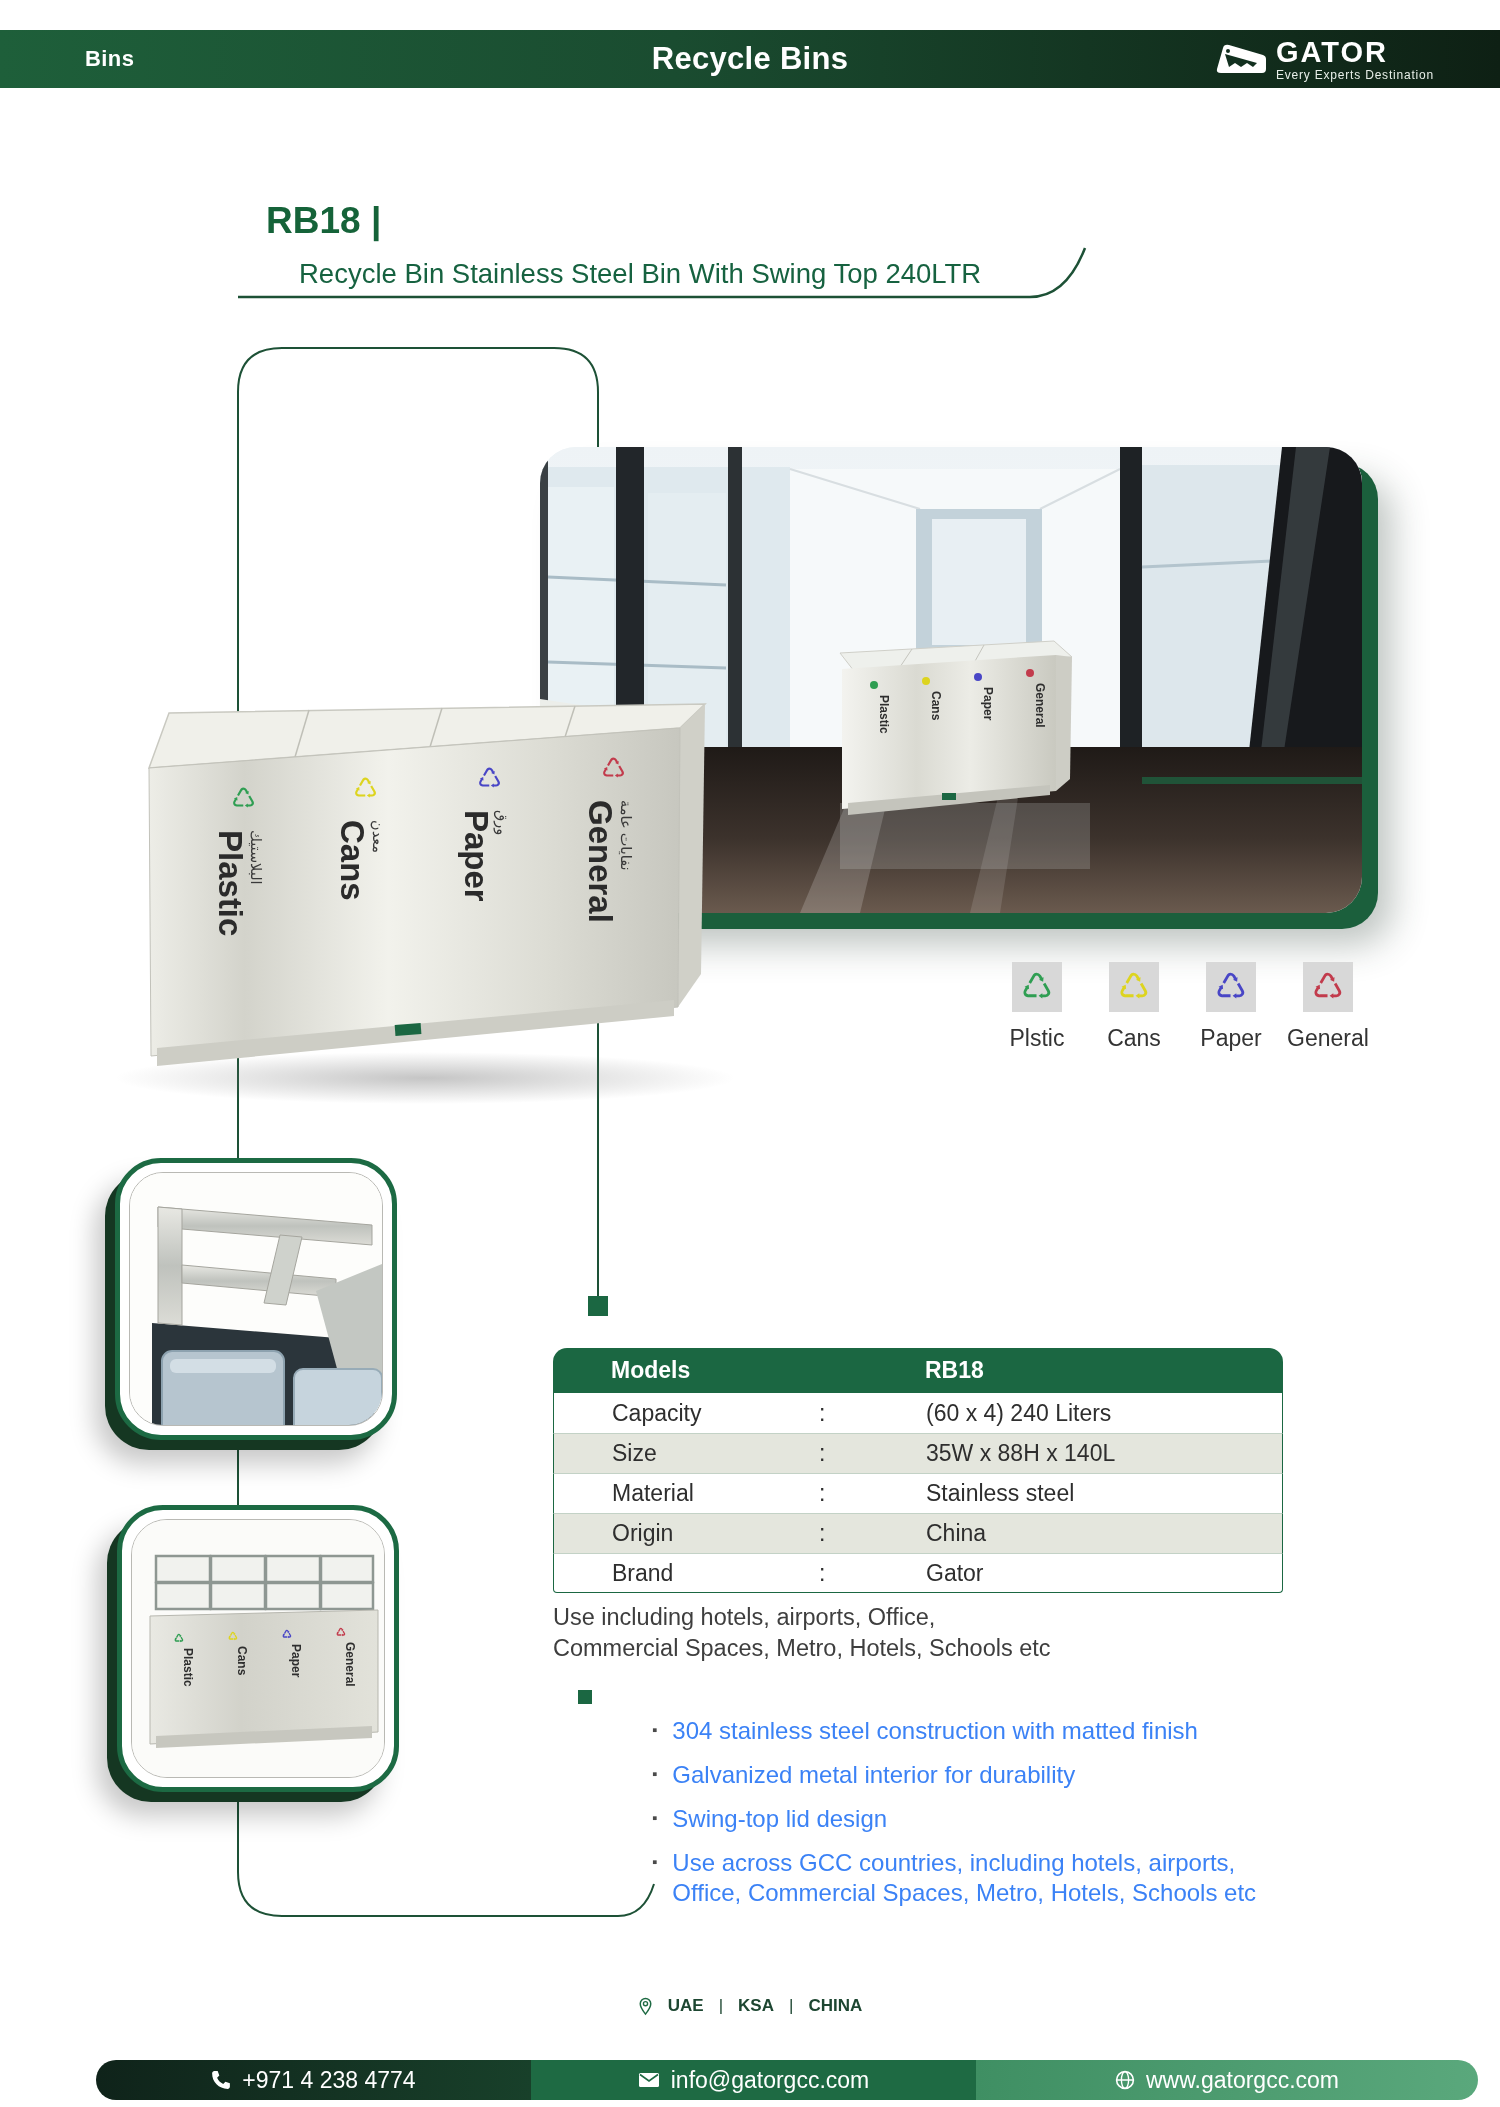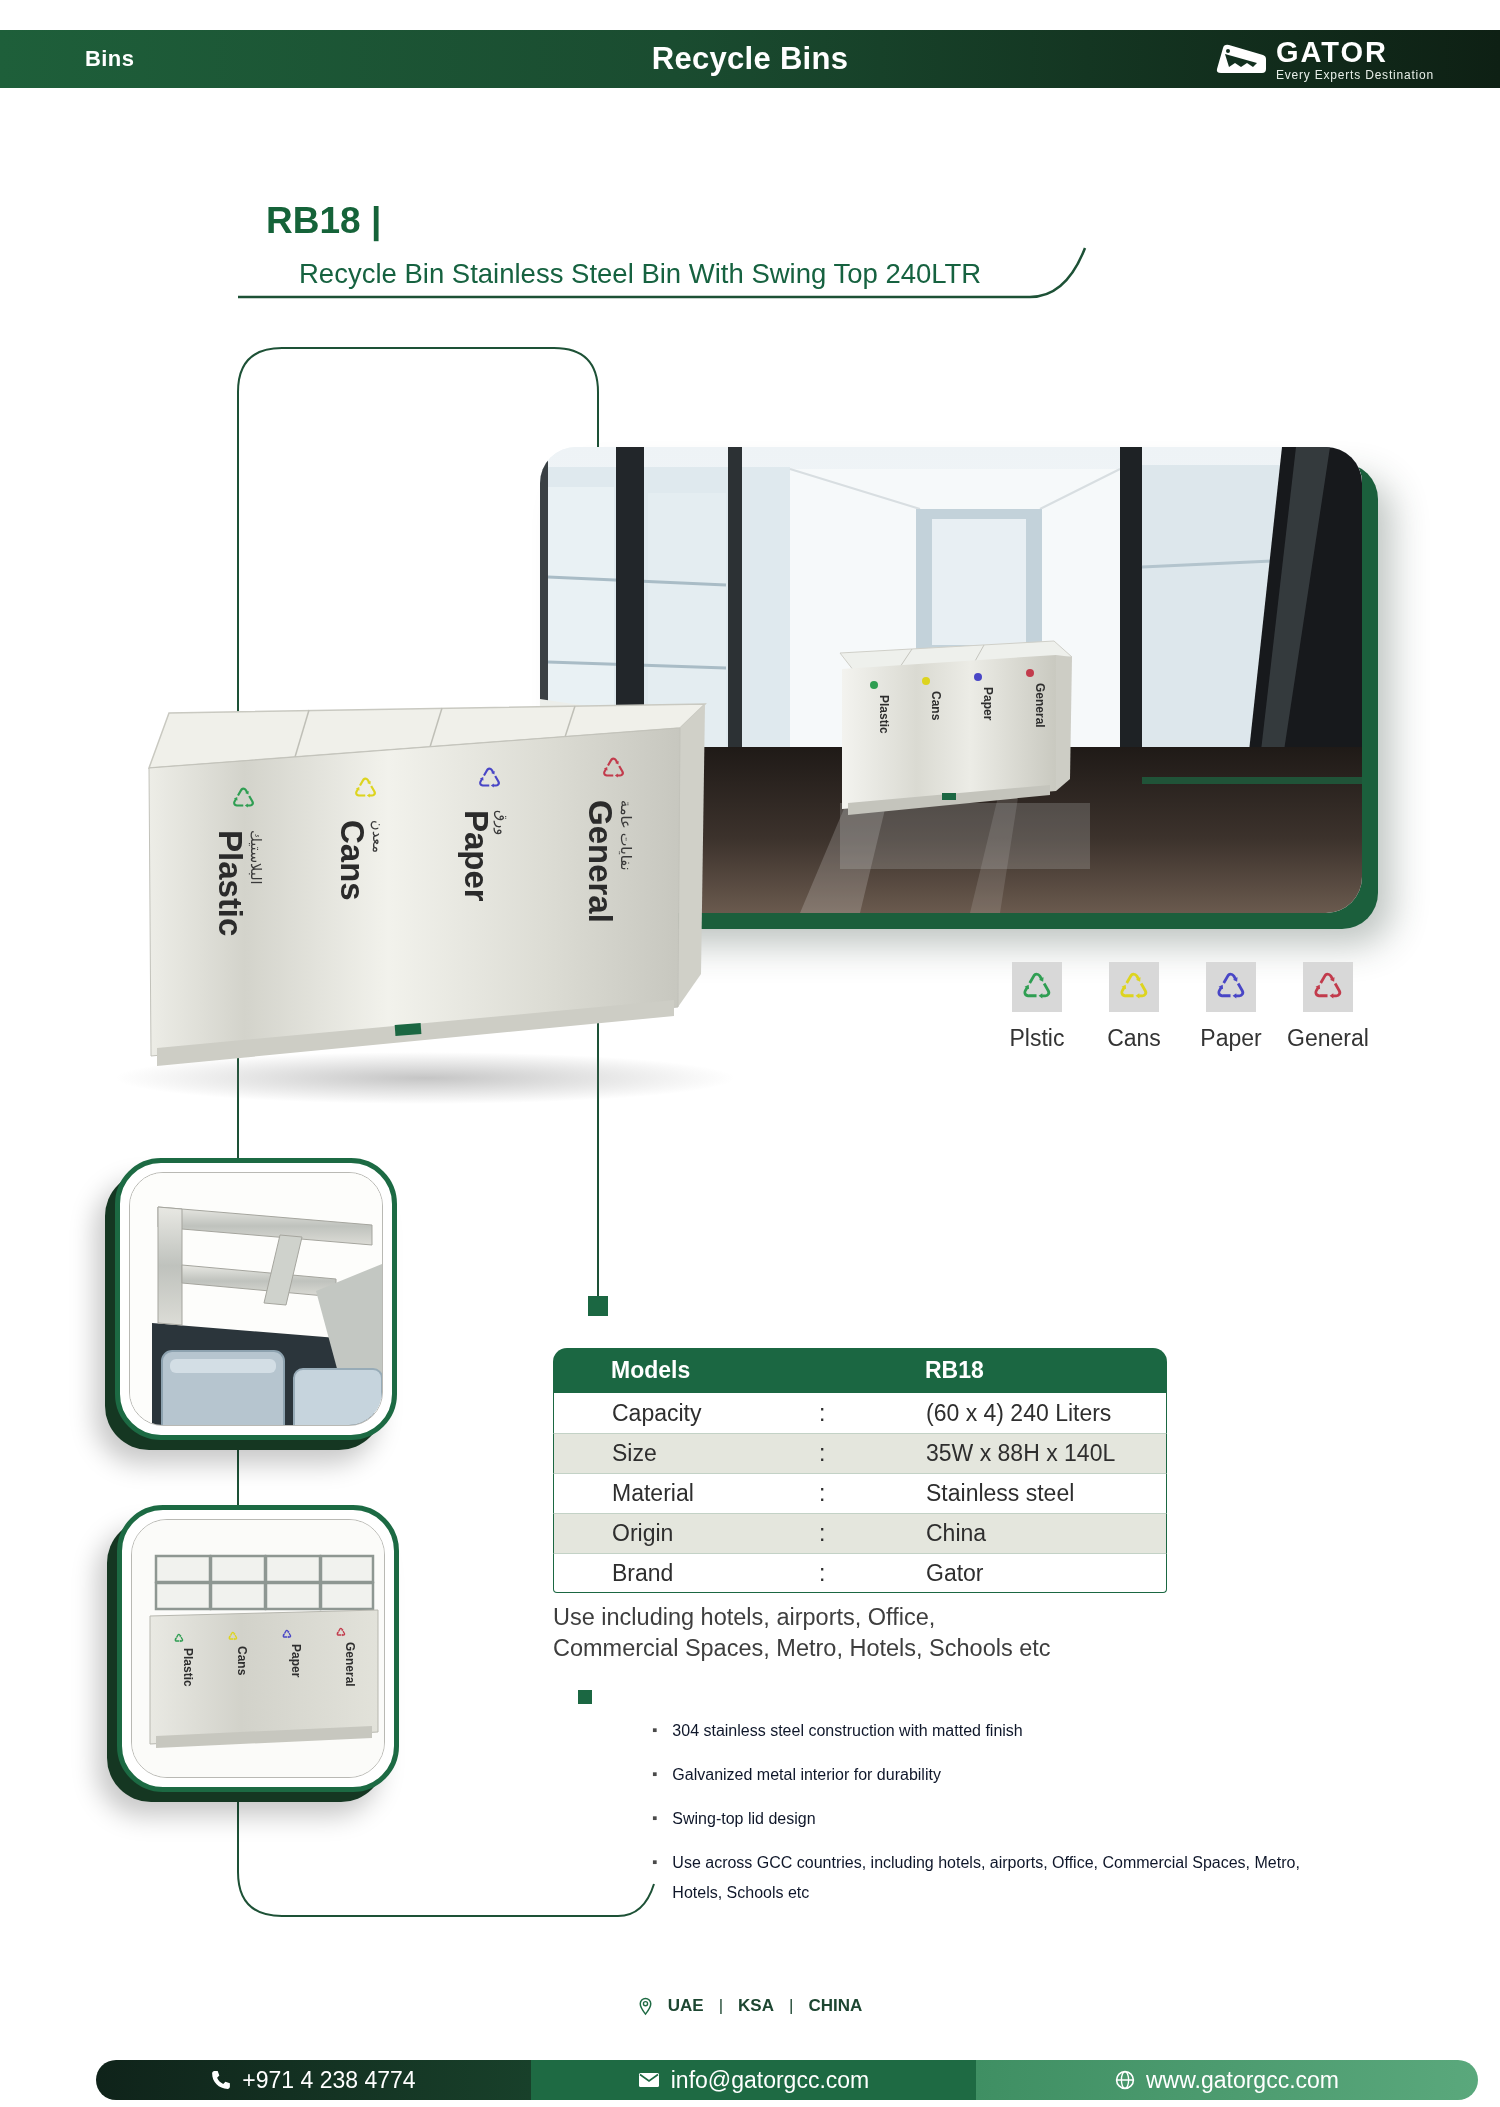--- a/index.html
+++ b/index.html
@@ -41,38 +41,38 @@
   
   .detail { position:absolute; width:282px; height:282px; border-radius:46px; background:#fff;
     border:5px solid #1c6a43; z-index:4;
     box-shadow: -12px 12px 0 -2px #153722, -20px 24px 26px rgba(0,0,0,.22); }
   .detail .inner { position:absolute; inset:9px; border:1.5px solid #b9b9b4; border-radius:34px; overflow:hidden; background:#fcfcfa; }
   .d1 { left:115px; top:1158px; }
   .d2 { left:117px; top:1505px; height:287px; }
   .d2 .inner { border-radius:36px; }
 
   
-  .spec { position:absolute; left:553px; top:1348px; width:614px; z-index:2; font-size:23px; color:#2e2e2e; }
+  .spec { position:absolute; left:553px; top:1348px; width:730px; z-index:2; font-size:23px; color:#2e2e2e; }
   .spec .hdr { position:relative; height:45px; background:#1b6742; border-radius:14px 14px 0 0; color:#fff; font-weight:700; }
   .spec .hdr .h-label { position:absolute; left:58px; top:0; height:100%; display:flex; align-items:center; }
   .spec .hdr .h-val   { position:absolute; left:372px; top:0; height:100%; display:flex; align-items:center; }
   .spec .row { position:relative; height:40px; border-left:1.6px solid #1b6742; border-right:1.6px solid #1b6742; background:#fff; }
   .spec .row + .row { border-top:1px solid #c3d2c6; }
   .spec .row.alt { background:#e4e6dd; }
   .spec .row.last { border-bottom:1.6px solid #1b6742; border-radius:0 0 4px 4px; }
   .spec .c1 { position:absolute; left:58px;  top:0; height:100%; display:flex; align-items:center; }
   .spec .c2 { position:absolute; left:265px; top:0; height:100%; display:flex; align-items:center; }
   .spec .c3 { position:absolute; left:372px; top:0; height:100%; display:flex; align-items:center; }
 
   
   .usage { position:absolute; left:553px; top:1602px; font-size:23.5px; line-height:31px; color:#3e3e3e; z-index:2; }
   .features { position:absolute; left:652px; top:1716px; width:655px; z-index:2; }
   .features .feat { display:flex; margin-bottom:14px; }
   .features .mark { flex:0 0 auto; font-size:15px; color:#4a4a4a; margin:5px 15px 0 0; }
-  .features .txt { font-size:16px; line-height:30px; color:#0f172a; }
+  .features .txt { font-size:24px; line-height:30px; color:#3b82f6; }
 
   
   .countries { position:absolute; left:0; right:0; top:1996px; display:flex; justify-content:center;
     align-items:center; gap:15px; font-size:17px; font-weight:600; color:#1d4631; z-index:2; }
   .countries .sep { color:#1d4631; font-weight:400; }
   .fbar { position:absolute; left:96px; top:2028px; width:1382px; height:40px; display:flex;
     border-radius:22px; overflow:hidden; z-index:2; color:#fff; font-size:23px;margin-top:32px; }
   .fbar .seg { display:flex; align-items:center; justify-content:center; gap:11px; height:100%; }
   .seg-phone { width:435px; background:linear-gradient(90deg,#0f231a,#18402a); }
   .seg-mail  { width:445px; background:#1e6a43; }

